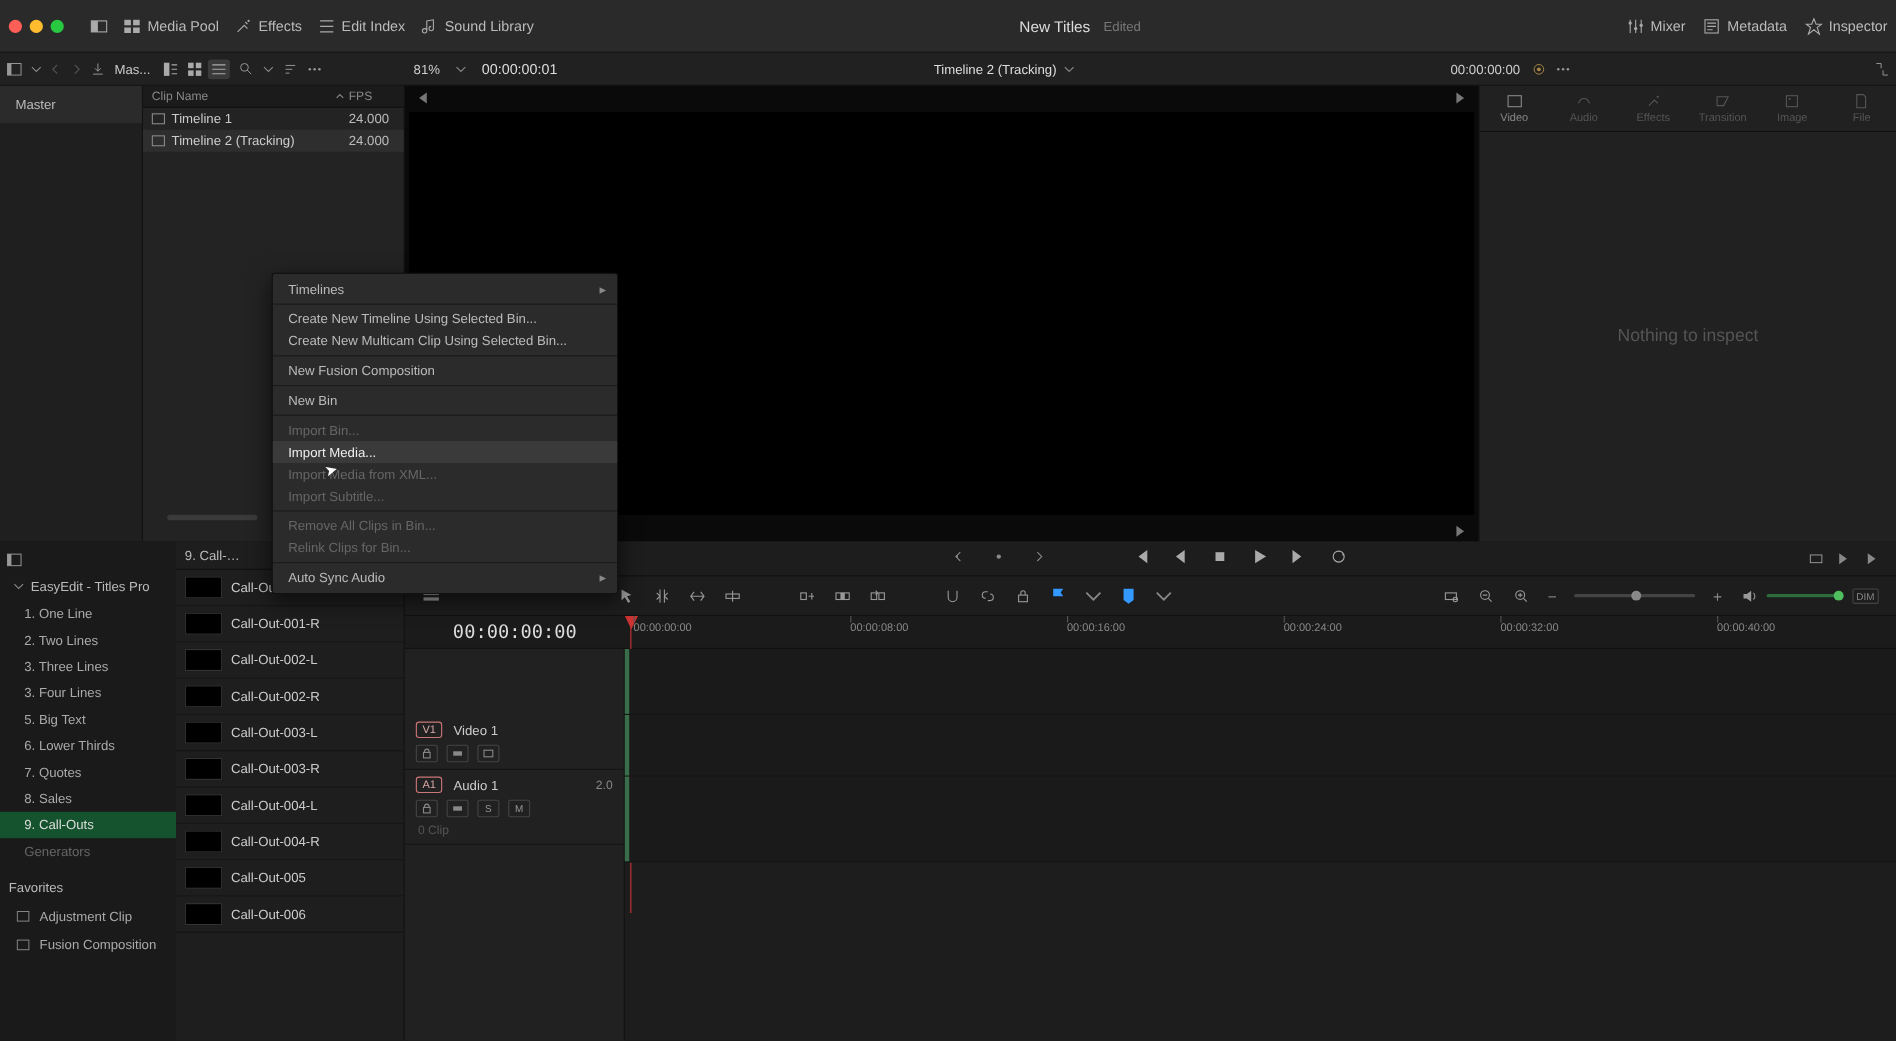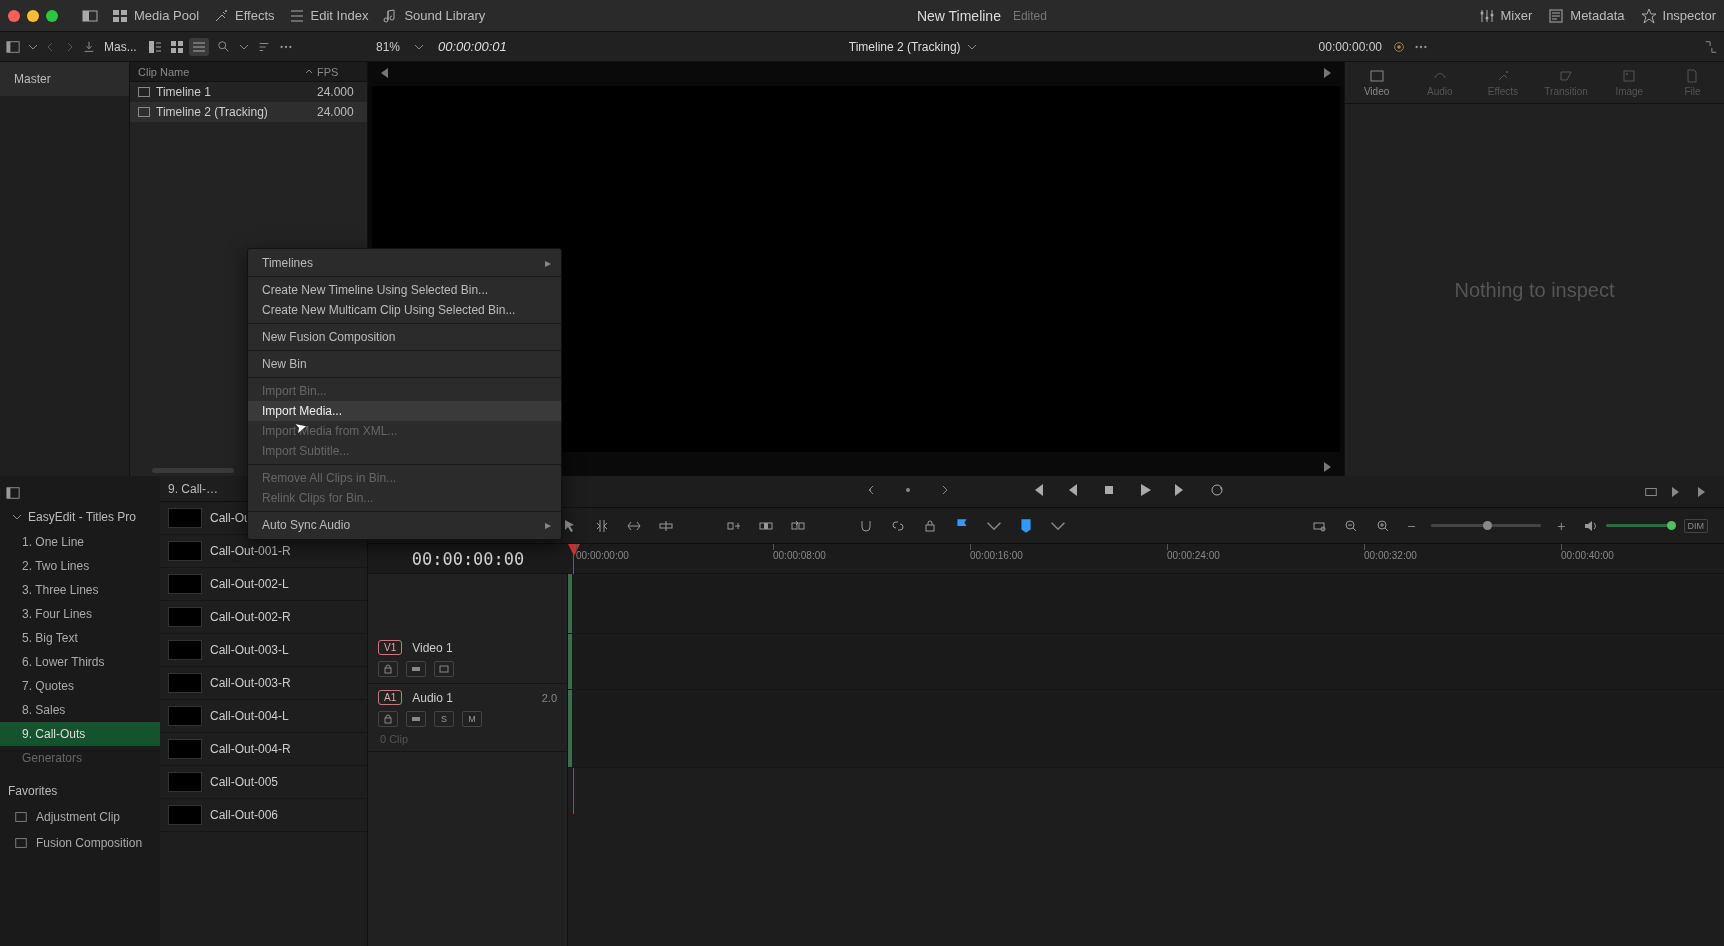--- a/index.html
+++ b/index.html
@@ -1,37 +1,37 @@
 <!DOCTYPE html>
 <html><head>
 <meta charset="utf-8">
 <style>
 * { margin: 0; padding: 0; box-sizing: border-box; font-family: -apple-system, "Helvetica Neue", Arial, sans-serif; user-select: none; }
 body { background: #1a1a1a; color: #bbb; font-size: 12px; width: 1724px; height: 946px; overflow: hidden; position: relative; }
-.top-bar { height: 32px; background: #2a2a2a; display: flex; align-items: center; padding: 0 8px; gap: 14px; border-bottom: 1px solid #111; }
+.top-bar { height: 48px; background: #2a2a2a; display: flex; align-items: center; padding: 0 8px; gap: 14px; border-bottom: 1px solid #111; }
 .traffic { display: flex; gap: 7px; margin-right: 10px; }
 .traffic span { width: 12px; height: 12px; border-radius: 50%; }
 .tl-close { background:#ff5f57;} .tl-min{background:#febc2e;} .tl-max{background:#28c840;}
 .tb-btn { display:flex; align-items:center; gap:6px; color:#bbb; cursor:pointer; font-size:13px;}
 .tb-btn svg{width:16px;height:16px;fill:#aaa;}
 .tb-center{flex:1;display:flex;align-items:center;justify-content:center;gap:12px;}
 .proj-name{color:#ddd;font-size:14px;}
 .proj-edited{color:#777;}
 .tb-right{display:flex;gap:16px;}
 .sub-bar{height:30px;background:#212121;display:flex;align-items:center;padding:0 6px;border-bottom:1px solid #111;}
 .sub-left{display:flex;align-items:center;gap:8px;width:370px;}
 .bin-label{color:#ccc;font-size:12px;max-width:40px;overflow:hidden;text-overflow:ellipsis;white-space:nowrap;}
 .viewmode{display:flex;gap:2px;}
 .vm{width:20px;height:18px;display:flex;align-items:center;justify-content:center;border-radius:3px;cursor:pointer;}
 .vm.active{background:#3a3a3a;}
 .vm svg{width:14px;height:14px;fill:#aaa;}
 .icon-small{width:14px;height:14px;fill:#999;}
 .sub-center{flex:1;display:flex;align-items:center;gap:14px;}
 .zoom-pct{color:#ccc;}
-.tc-large{color:#ddd;font-size:13px;font-style:italic;}
+.tc-large{color:#ddd;font-size:13px;}
 .viewer-title-wrap{flex:1;display:flex;justify-content:center;gap:6px;align-items:center;color:#ddd;}
 .tc-right{color:#ccc;margin-right:10px;}
 .sub-end{display:flex;align-items:center;gap:8px;}
 .main-row{display:flex;height:414px;}
 .bin-tree{width:130px;background:#1f1f1f;border-right:1px solid #111;}
 .bin-tree-item{padding:10px 14px;color:#bbb;background:#2b2b2b;}
 .clip-list{width:238px;background:#232323;border-right:1px solid #111;display:flex;flex-direction:column;}
 .clip-head{display:flex;background:#1b1b1b;font-size:11px;color:#888;height:20px;align-items:center;border-bottom:1px solid #111;}
 .ch-name{flex:1;padding-left:8px;display:flex;align-items:center;gap:0;}
 .ch-fps{width:50px;}
@@ -43,21 +43,21 @@
 .viewer-area{flex:1;background:#0a0a0a;display:flex;flex-direction:column;position:relative;}
 .viewer-top-icons{height:20px;display:flex;justify-content:space-between;padding:4px 8px;}
 .vskip{width:14px;height:14px;fill:#777;}
 .viewer-black{flex:1;background:#000;margin:4px;}
 .viewer-bot-icons{height:20px;display:flex;justify-content:flex-end;padding:4px 8px;}
 .inspector{width:380px;background:#212121;border-left:1px solid #111;display:flex;flex-direction:column;}
 .insp-tabs{display:flex;height:42px;border-bottom:1px solid #111;}
 .insp-tab{flex:1;display:flex;flex-direction:column;align-items:center;justify-content:center;gap:2px;color:#555;font-size:10px;}
 .insp-tab.sel{color:#888;}
 .insp-tab svg{width:16px;height:16px;fill:currentColor;}
-.insp-empty{flex:1;display:flex;align-items:center;justify-content:center;color:#555;font-size:20px;}
+.insp-empty{flex:1;display:flex;align-items:center;justify-content:center;color:#555;font-size:16px;}
 .mid-row{display:flex;height:470px;}
 .browser{width:368px;background:#1e1e1e;border-right:1px solid #111;display:flex;}
 .cat-col{width:160px;background:#1a1a1a;display:flex;flex-direction:column;padding-top:6px;}
 .cat-head{padding:6px 12px;color:#bbb;display:flex;align-items:center;gap:6px;}
 .cat-item{padding:5px 22px;color:#aaa;cursor:pointer;}
 .cat-item.sel{background:#14532d;color:#ddd;}
 .cat-section{padding:6px 8px;color:#bbb;margin-top:8px;}
 .fav-item{padding:6px 14px;color:#aaa;display:flex;align-items:center;gap:8px;}
 .preset-col{flex:1;display:flex;flex-direction:column;}
 .crumb{height:26px;display:flex;align-items:center;padding:0 8px;color:#bbb;gap:6px;border-bottom:1px solid #111;}
@@ -152,21 +152,21 @@
       </svg>
     <span>Edit Index</span>
   </div>
   <div class="tb-btn">
     <svg viewBox="0 0 16 16">
         <path d="M6 3v9a2 2 0 11-2-2 2 2 0 012 2V3l6-1v8a2 2 0 11-2-2" stroke="#aaa" fill="none"></path>
       </svg>
     <span>Sound Library</span>
   </div>
   <div class="tb-center">
-    <span class="proj-name">New Timeline</span>
+    <span class="proj-name">New Titles</span>
     <span class="proj-edited">Edited</span>
   </div>
   <div class="tb-right">
     <div class="tb-btn">
       <svg viewBox="0 0 16 16">
           <path d="M3 2v12M8 2v12M13 2v12" stroke="#aaa"></path>
           <circle cx="3" cy="5" r="1.5"></circle>
           <circle cx="8" cy="10" r="1.5"></circle>
           <circle cx="13" cy="7" r="1.5"></circle>
         </svg>

